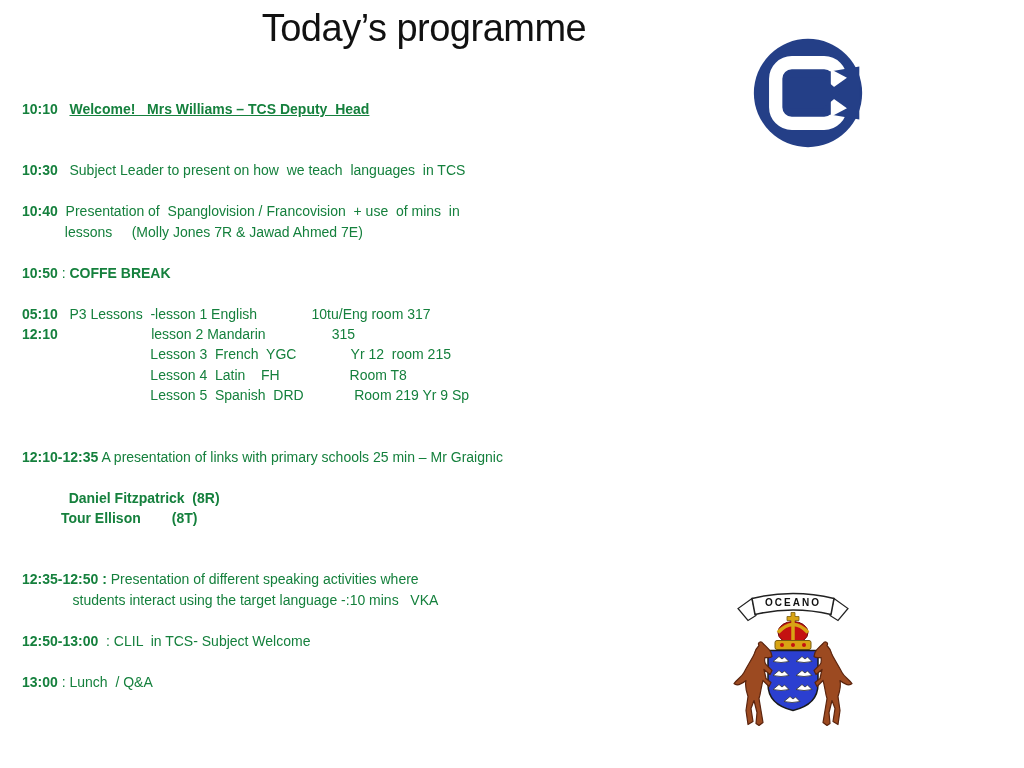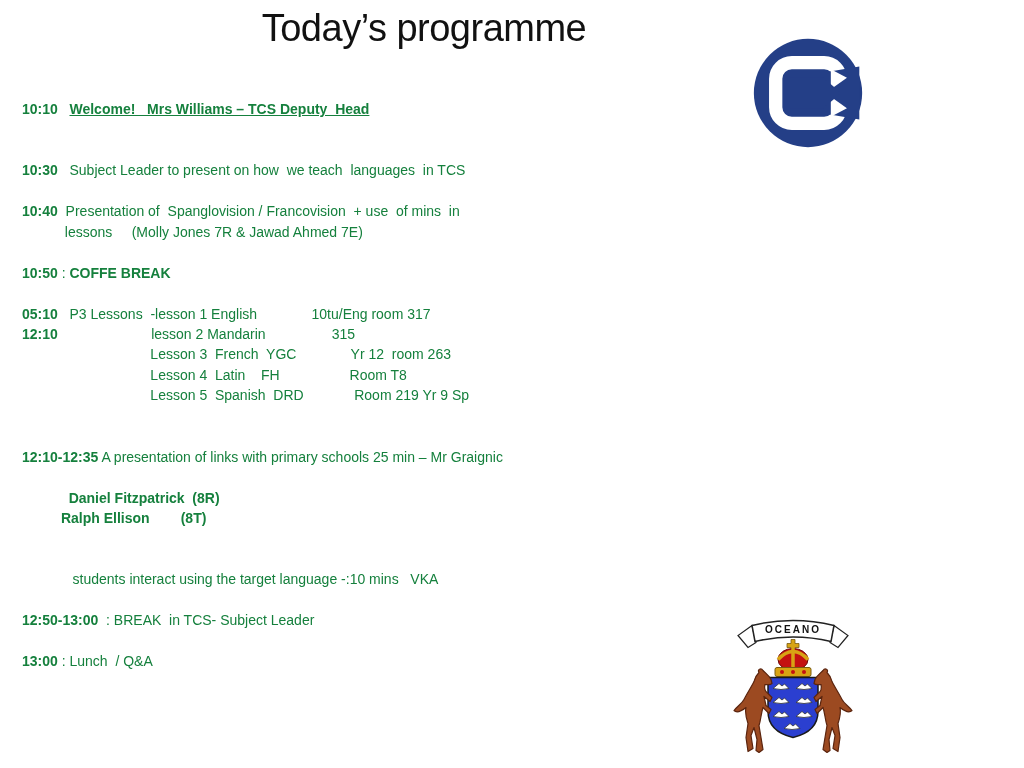--- a/index.html
+++ b/index.html
@@ -15,21 +15,21 @@
     letter-spacing:-0.5px;
   }
   .content{
     position:absolute;left:22px;top:99px;
     font-size:14px;line-height:20.45px;color:#15803d;
   }
   .line{white-space:pre;}
   .b{font-weight:bold;}
   .u{text-decoration:underline;}
   .logo{position:absolute;top:36px;right:35px;width:114px;height:114px;}
-  .crest{position:absolute;top:611px;right:42px;width:130px;height:150px;}
+  .crest{position:absolute;top:584px;right:42px;width:130px;height:150px;}
   svg text{font-family:"Liberation Sans",sans-serif;}
 </style>
 </head>
 <body>
 
 <div class="slide">
 
   <h1 class="title">Today’s programme</h1>
 
   <div class="logo">
@@ -49,34 +49,35 @@
       <div class="line">&nbsp;</div>
       <div class="line"><span class="b">10:30</span><span>   Subject Leader to present on how  we teach  languages  in TCS</span></div>
       <div class="line">&nbsp;</div>
       <div class="line"><span class="b">10:40</span><span>  Presentation of  Spanglovision / Francovision  + use  of mins  in</span></div>
       <div class="line"><span>           lessons     (Molly Jones 7R &amp; Jawad Ahmed 7E)</span></div>
       <div class="line">&nbsp;</div>
       <div class="line"><span class="b">10:50</span><span> : </span><span class="b">COFFE BREAK</span></div>
       <div class="line">&nbsp;</div>
       <div class="line"><span class="b">05:10</span><span>   P3 Lessons  -lesson 1 English              10tu/Eng room 317</span></div>
       <div class="line"><span class="b">12:10</span><span>                        lesson 2 Mandarin                 315</span></div>
-      <div class="line"><span>                                 Lesson 3  French  YGC              Yr 12  room 263</span></div>
+      <div class="line"><span>                                 Lesson 3  French  YGC              Yr 12  room 215</span></div>
       <div class="line"><span>                                 Lesson 4  Latin    FH                  Room T8</span></div>
       <div class="line"><span>                                 Lesson 5  Spanish  DRD             Room 219 Yr 9 Sp</span></div>
       <div class="line">&nbsp;</div>
       <div class="line">&nbsp;</div>
       <div class="line"><span class="b">12:10-12:35</span><span> A presentation of links with primary schools 25 min – Mr Graignic</span></div>
       <div class="line">&nbsp;</div>
       <div class="line"><span class="b">            Daniel Fitzpatrick  (8R)</span></div>
-      <div class="line"><span class="b">          Ralph Ellison        (8T)</span></div>
+      <div class="line"><span class="b">          Tour Ellison        (8T)</span></div>
       <div class="line">&nbsp;</div>
       <div class="line">&nbsp;</div>
+      <div class="line"><span class="b">12:35-12:50 :</span><span> Presentation of different speaking activities where</span></div>
       <div class="line"><span>             students interact using the target language -:10 mins   VKA</span></div>
       <div class="line">&nbsp;</div>
-      <div class="line"><span class="b">12:50-13:00</span><span>  : BREAK  in TCS- Subject Leader</span></div>
+      <div class="line"><span class="b">12:50-13:00</span><span>  : CLIL  in TCS- Subject Welcome</span></div>
       <div class="line">&nbsp;</div>
       <div class="line"><span class="b">13:00</span><span> : Lunch  / Q&amp;A</span></div>
     </div>
 
   <div class="crest">
     <svg viewBox="0 0 130 145" width="130" height="150">
 
       <g>
         <path d="M24 12 L10 22 L20 34 L28 29 Z" stroke="#222" stroke-width="1.2" fill="#ffffff"></path>
         <path d="M106 12 L120 22 L110 34 L102 29 Z" stroke="#222" stroke-width="1.2" fill="#ffffff"></path>

